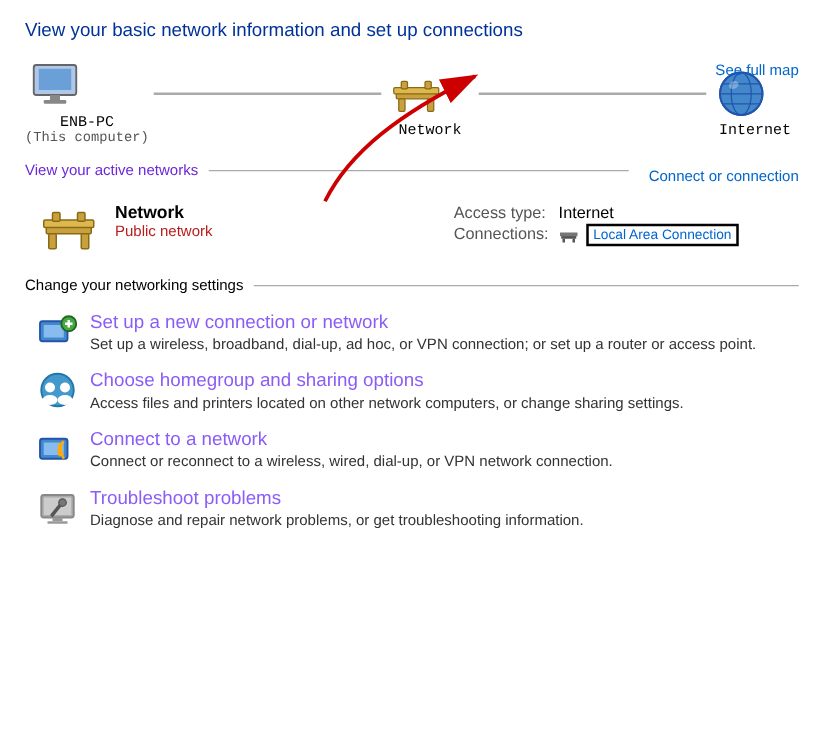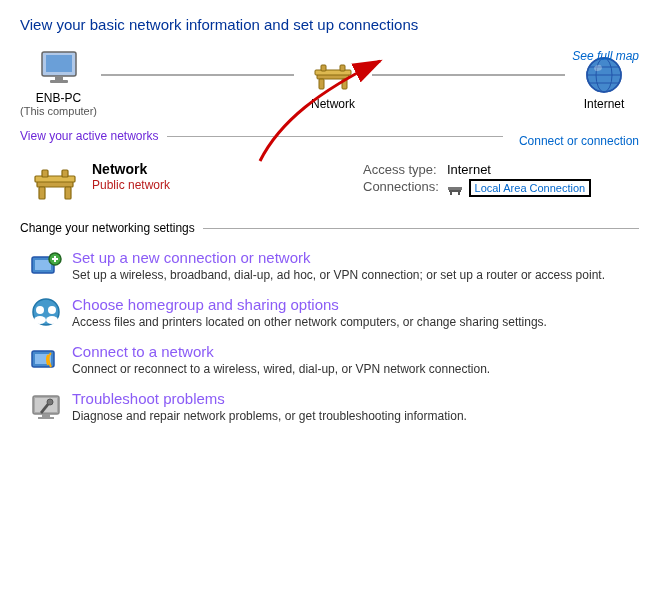--- a/index.html
+++ b/index.html
@@ -25,24 +25,24 @@
       position: relative;
     }
     .network-map-items {
       display: flex;
       align-items: center;
       flex: 1;
     }
     .map-node {
       display: flex;
       flex-direction: column;
-      align-items: center;
       font-size: 12px;
       text-align: center;
       min-width: 70px;
+      font-family: Liberation Mono, monospace;
     }
     .map-node .icon-area {
       width: 48px;
       height: 40px;
       display: flex;
       align-items: center;
       justify-content: center;
       margin-bottom: 2px;
     }
     .map-line {
@@ -52,21 +52,20 @@
       margin: 0 4px;
       margin-bottom: 16px;
     }
     .see-full-map {
       color: #0066cc;
       font-size: 12px;
       text-decoration: none;
       position: absolute;
       right: 0;
       top: 0;
-      font-style: italic;
     }
 
     .section-divider {
       display: flex;
       align-items: center;
       margin-bottom: 10px;
       font-size: 12px;
       color: #6d28d9;
     }
     .section-divider span {

